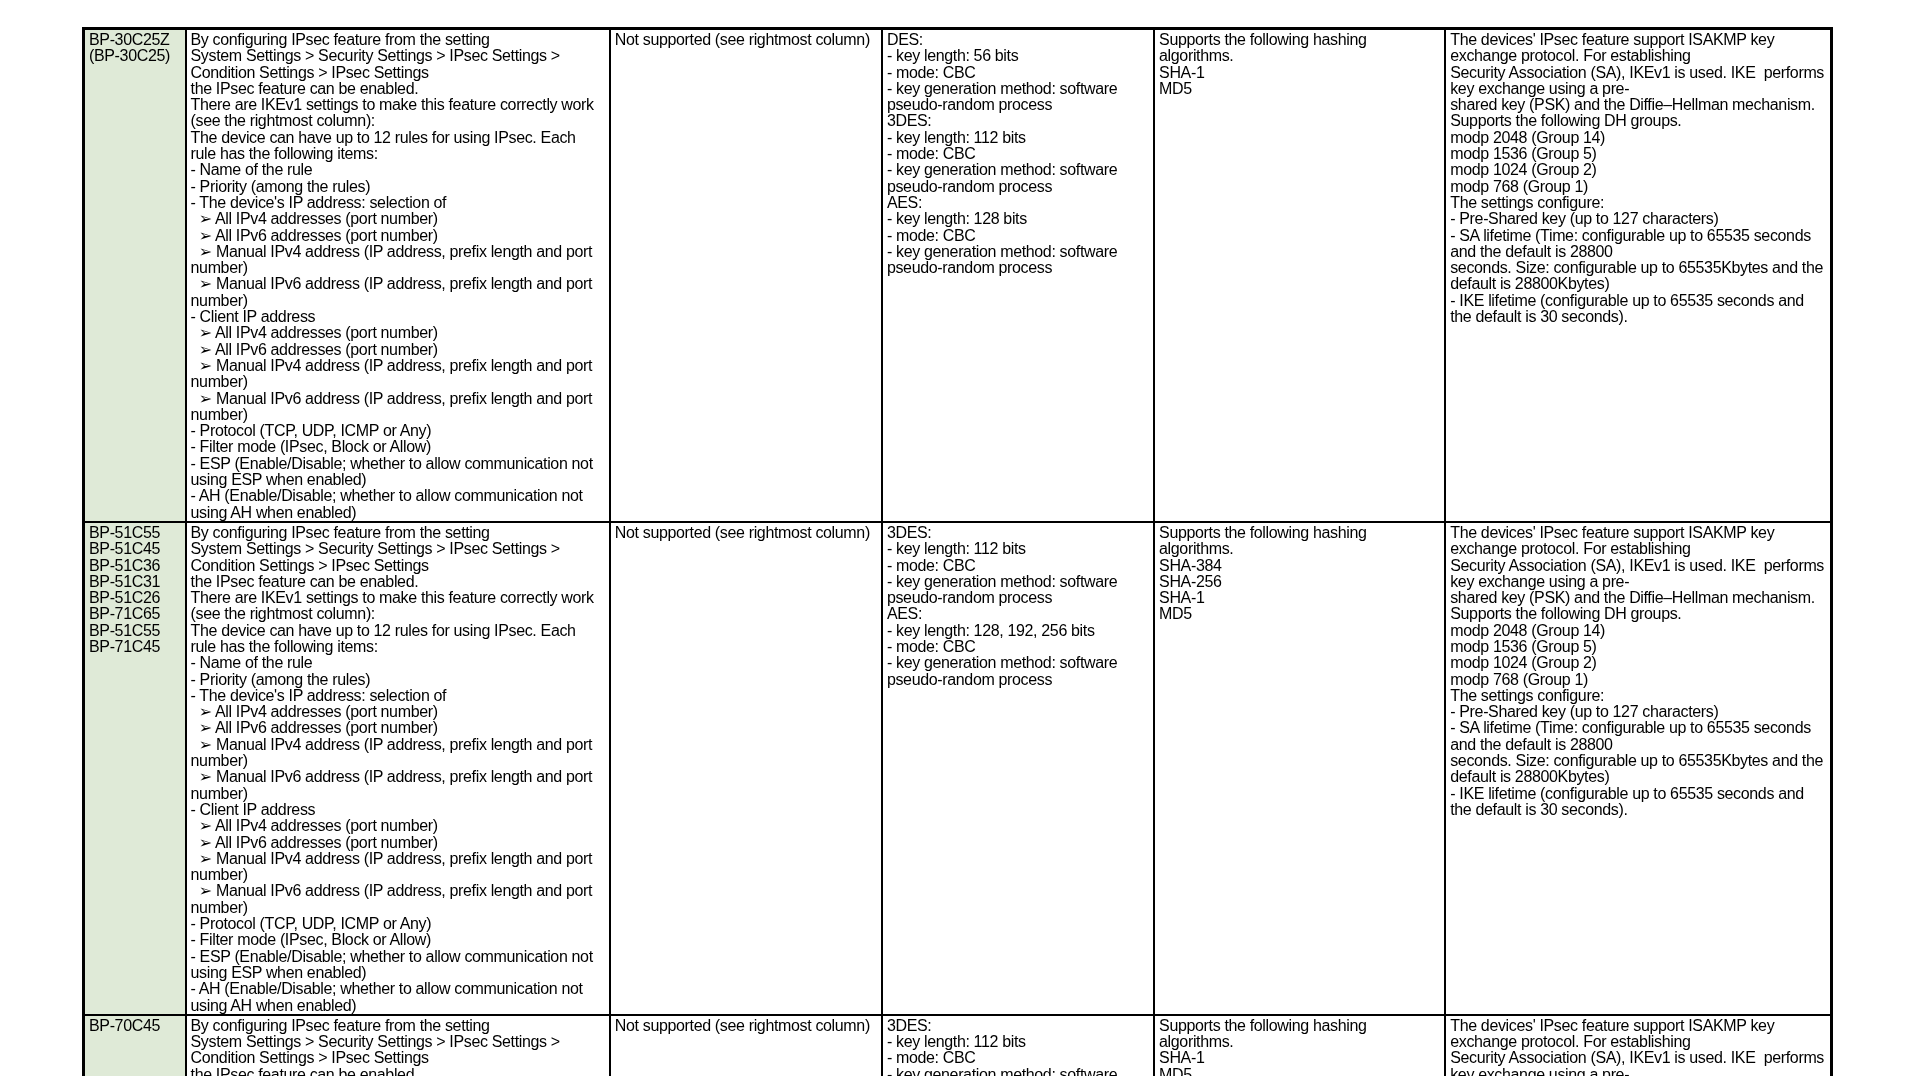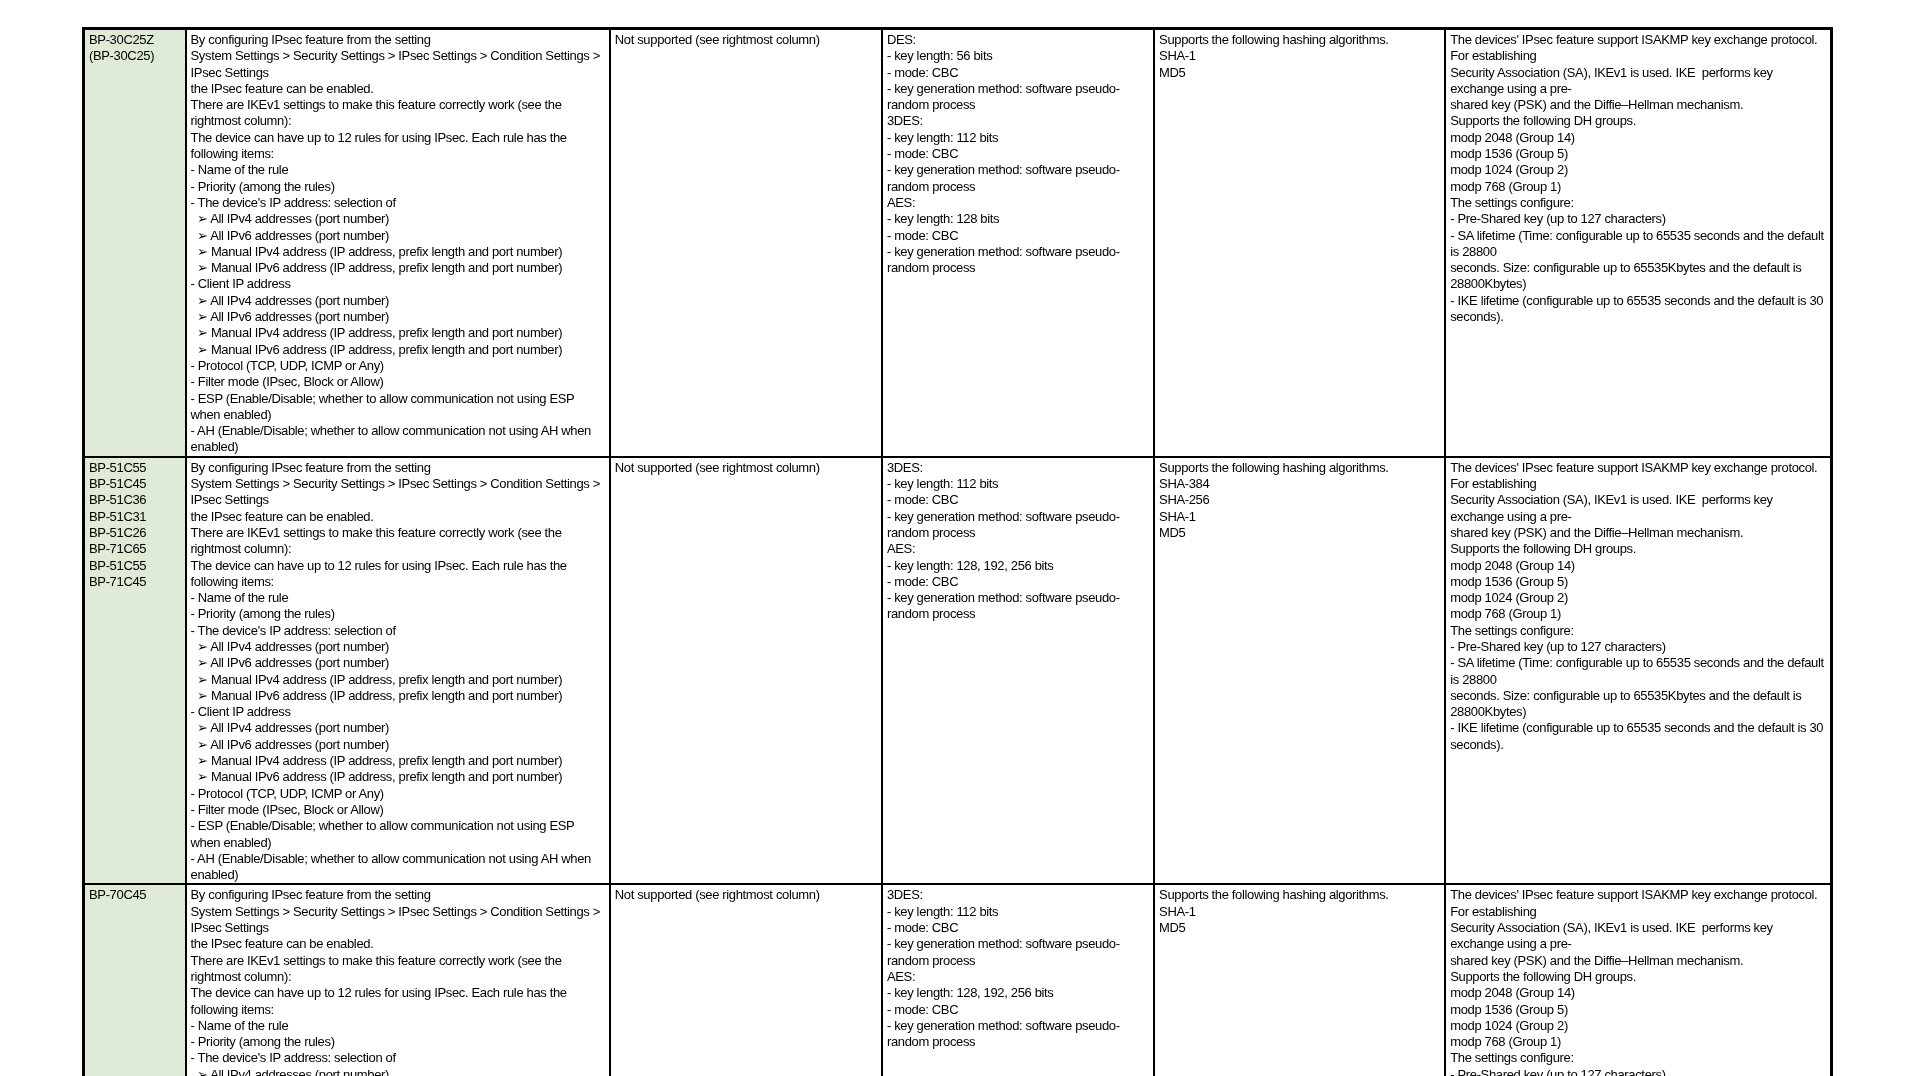--- a/index.html
+++ b/index.html
@@ -8,21 +8,21 @@
     border-collapse:collapse;
     table-layout:fixed;
     width:1751px;
     margin:27px 0 0 82px;
     border:3px solid #000;
   }
   table.spec td{
     border:2px solid #000;
     vertical-align:top;
     padding:2px 4px 0 4px;
-    font-size:13px;
+    font-size:16px;
     line-height:16.3px;
     letter-spacing:-0.35px;
     color:#000;
     white-space:pre-wrap;
     overflow:hidden;
   }
   td.model{background:#dfead7;}
   tr.r1{height:343px;}
   tr.r2{height:337px;}
   tr.r3{height:340px;}

